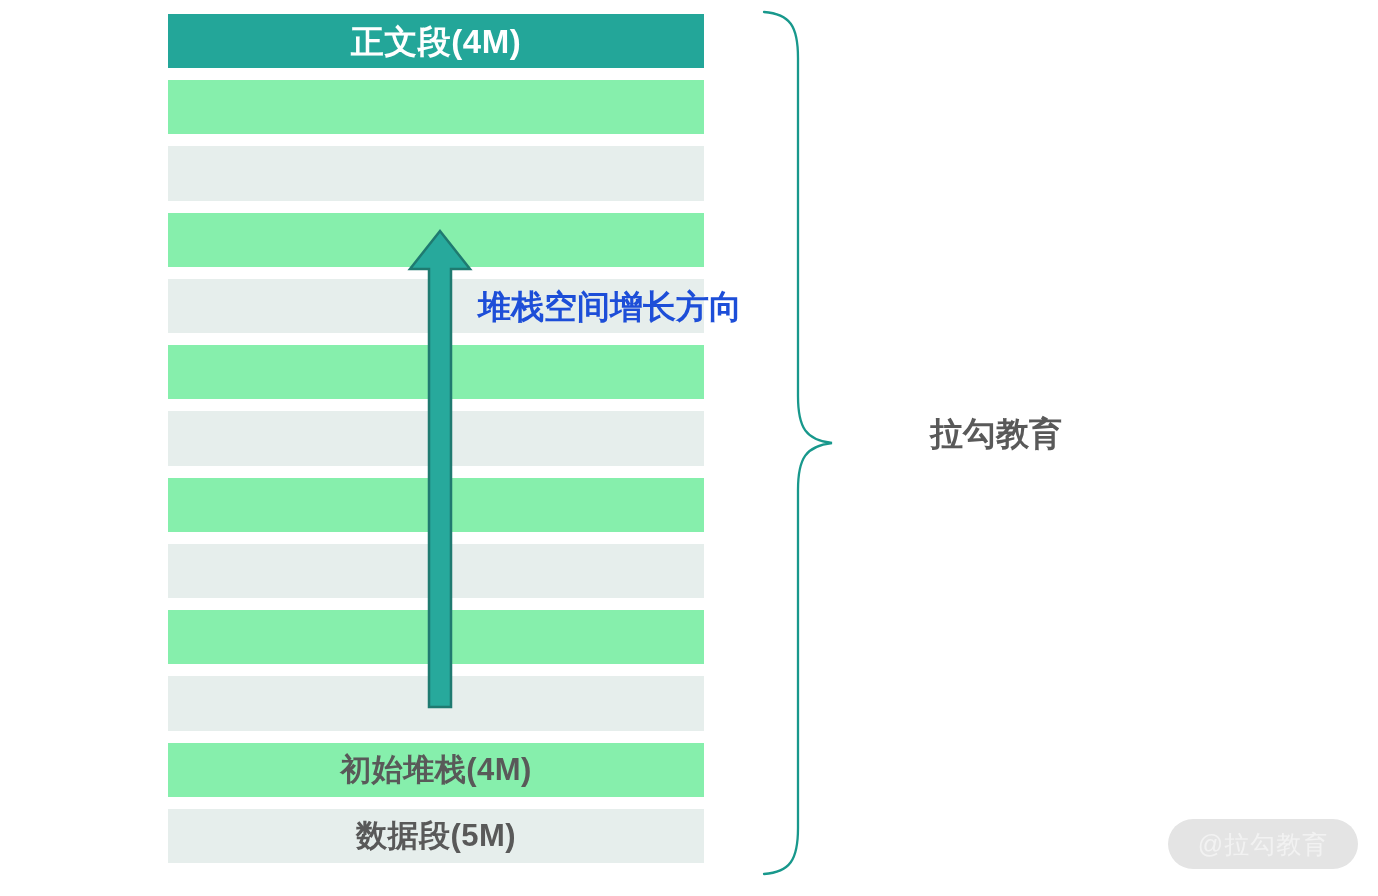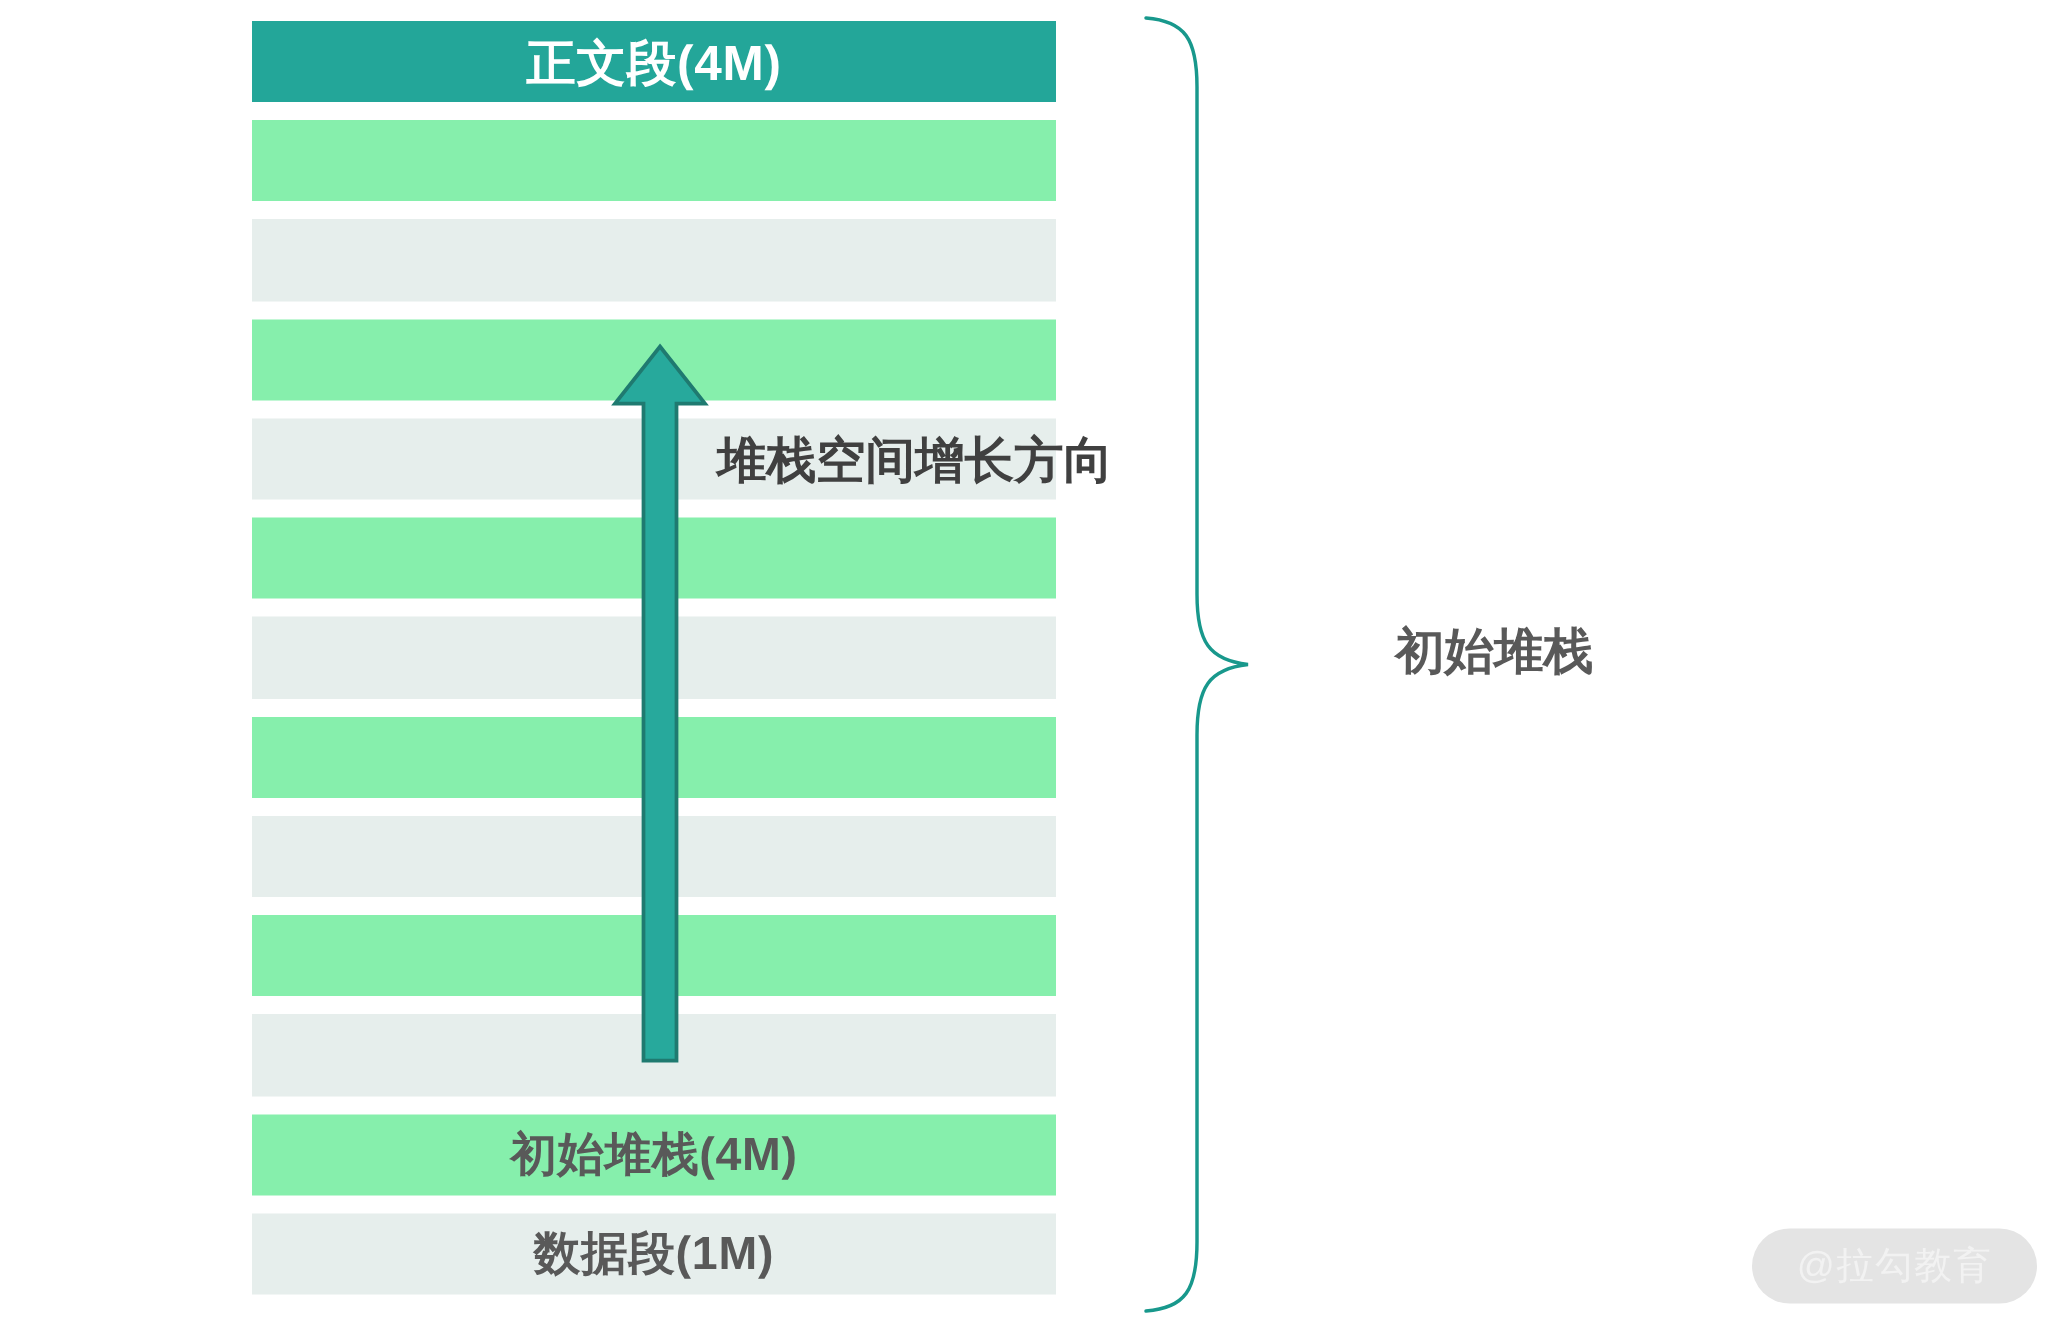--- a/index.html
+++ b/index.html
@@ -71,21 +71,21 @@
     pointer-events: none;
   }
 
   
   #growth-arrow-label {
     position: absolute;
     left: 478px;
     top: 290px;
     font-size: 33px;
     font-weight: bold;
-    color: #404040;
+    color: #1d4ed8;
     white-space: nowrap;
     line-height: 1;
   }
 
   
   #page-table-brace {
     position: absolute;
     left: 760px;
     top: 4px;
     width: 90px;
@@ -160,37 +160,37 @@
   <div class="seg-row shade-dark">
     <span class="seg-label body-label"></span>
   </div>
   <div class="seg-row shade-light">
     <span class="seg-label body-label"></span>
   </div>
   <div class="seg-row shade-dark">
     <span class="seg-label body-label">初始堆栈(4M)</span>
   </div>
   <div class="seg-row shade-light">
-    <span class="seg-label body-label">数据段(1M)</span>
+    <span class="seg-label body-label">数据段(5M)</span>
   </div>
 </div>
 
 <svg id="growth-arrow" viewBox="0 0 68 482" aria-hidden="true">
   <polygon points="34,3 64,41 45,41 45,479 23,479 23,41 4,41" fill="#27a99c" stroke="#1f7a70" stroke-width="2.5" stroke-linejoin="miter"></polygon>
 </svg>
 
 <div id="growth-arrow-label">堆栈空间增长方向</div>
 
 <svg id="page-table-brace" viewBox="0 0 90 880" aria-hidden="true">
   <path d="M 4 8
            C 30 10, 38 22, 38 54
            L 38 392
            C 38 424, 46 436, 72 439
            C 46 442, 38 454, 38 486
            L 38 824
            C 38 856, 30 868, 4 870" fill="none" stroke="#18988c" stroke-width="2.3" stroke-linecap="round"></path>
 </svg>
 
-<div id="page-table-label">初始堆栈</div>
+<div id="page-table-label">拉勾教育</div>
 
 <div id="watermark">
   <span class="wm-text">@拉勾教育</span>
 </div>
 
 </body></html>

